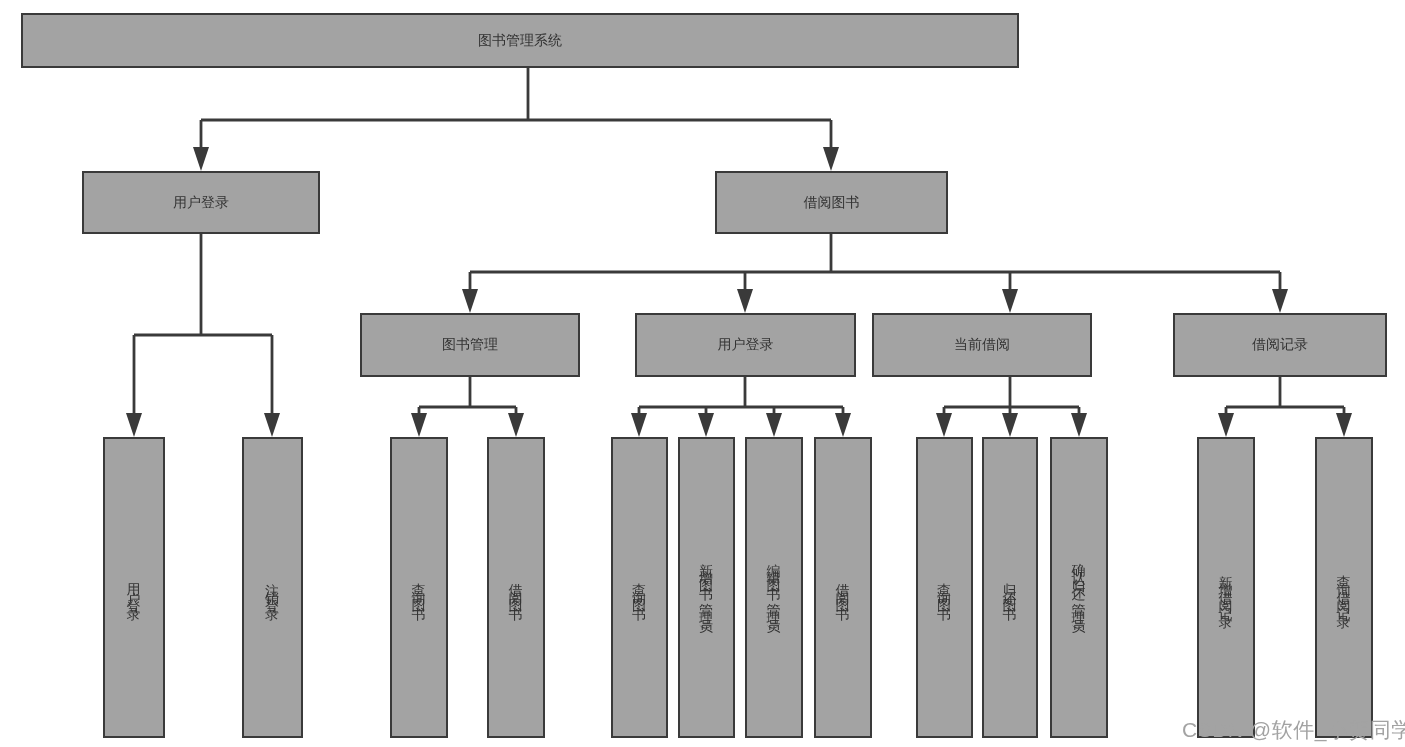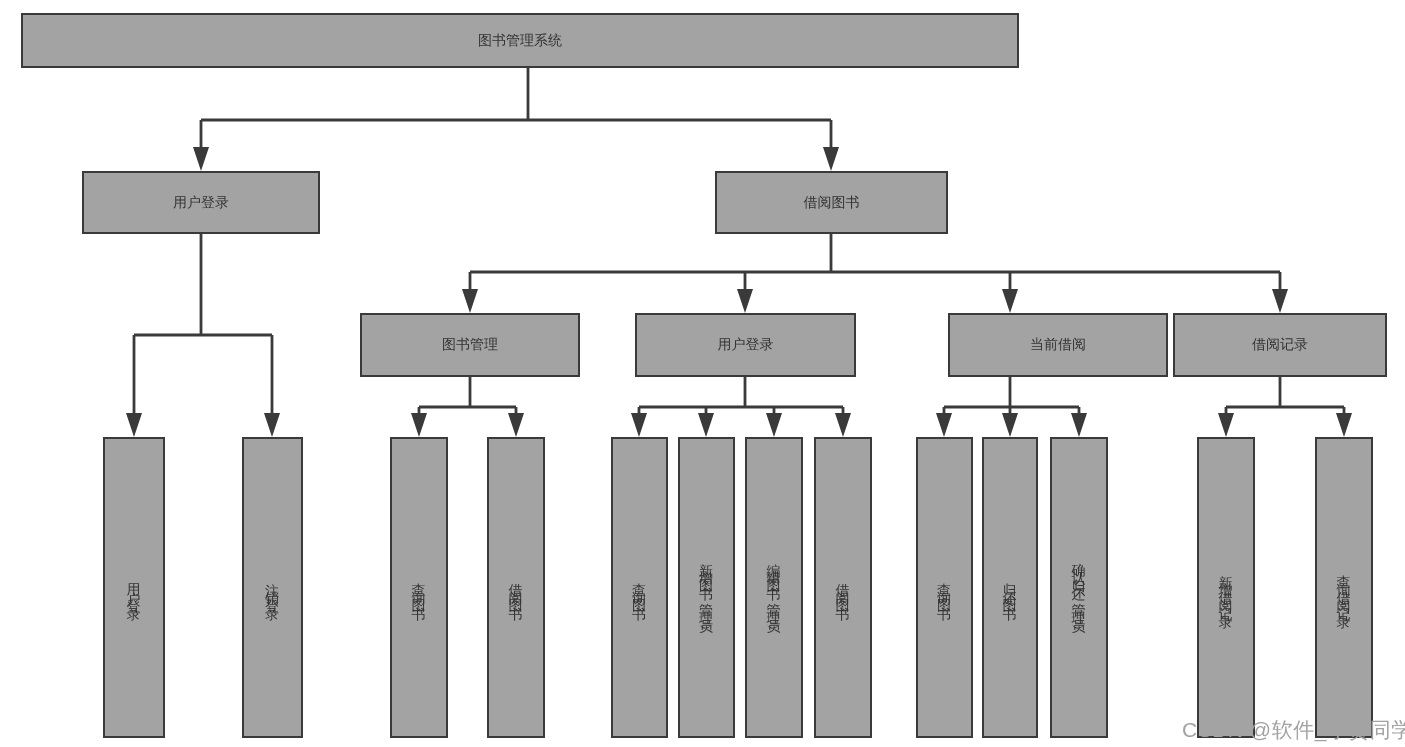--- a/index.html
+++ b/index.html
@@ -132,21 +132,21 @@
   <div class="node" style="left:715px; top:171px; width:233px; height:63px;">
     <span>借阅图书</span>
   </div>
 
   <div class="node" style="left:360px; top:313px; width:220px; height:64px;">
     <span>图书管理</span>
   </div>
   <div class="node" style="left:635px; top:313px; width:221px; height:64px;">
     <span>用户登录</span>
   </div>
-  <div class="node" style="left:948px; top:313px; width:220px; height:64px;">
+  <div class="node" style="left:872px; top:313px; width:220px; height:64px;">
     <span>当前借阅</span>
   </div>
   <div class="node" style="left:1173px; top:313px; width:214px; height:64px;">
     <span>借阅记录</span>
   </div>
 
   <div class="node leaf" style="left:103px; top:437px; width:62px; height:301px;">
     <span>用户登录</span>
   </div>
   <div class="node leaf" style="left:242px; top:437px; width:61px; height:301px;">

